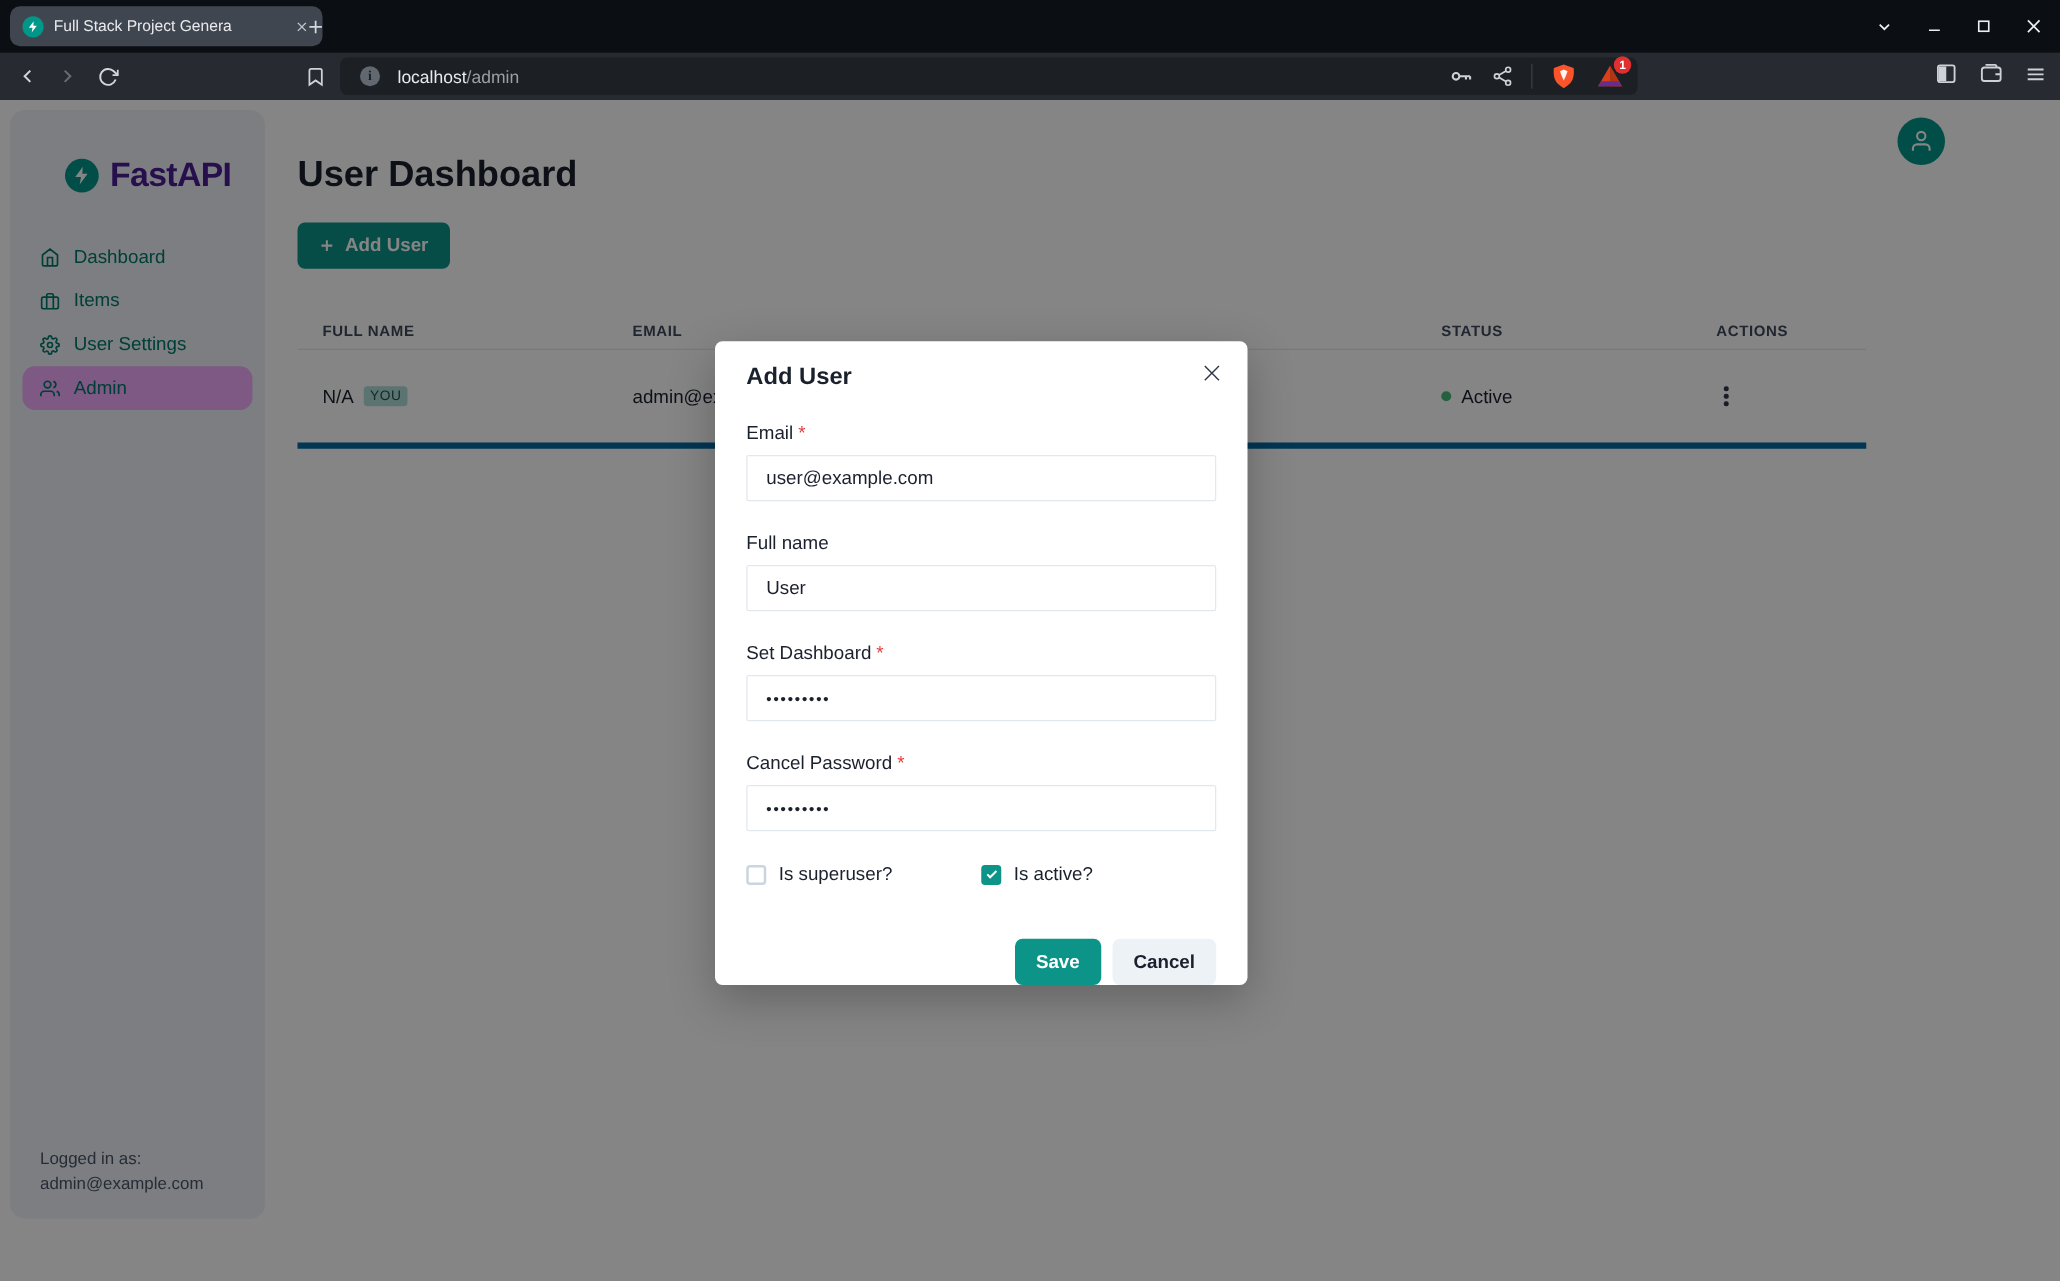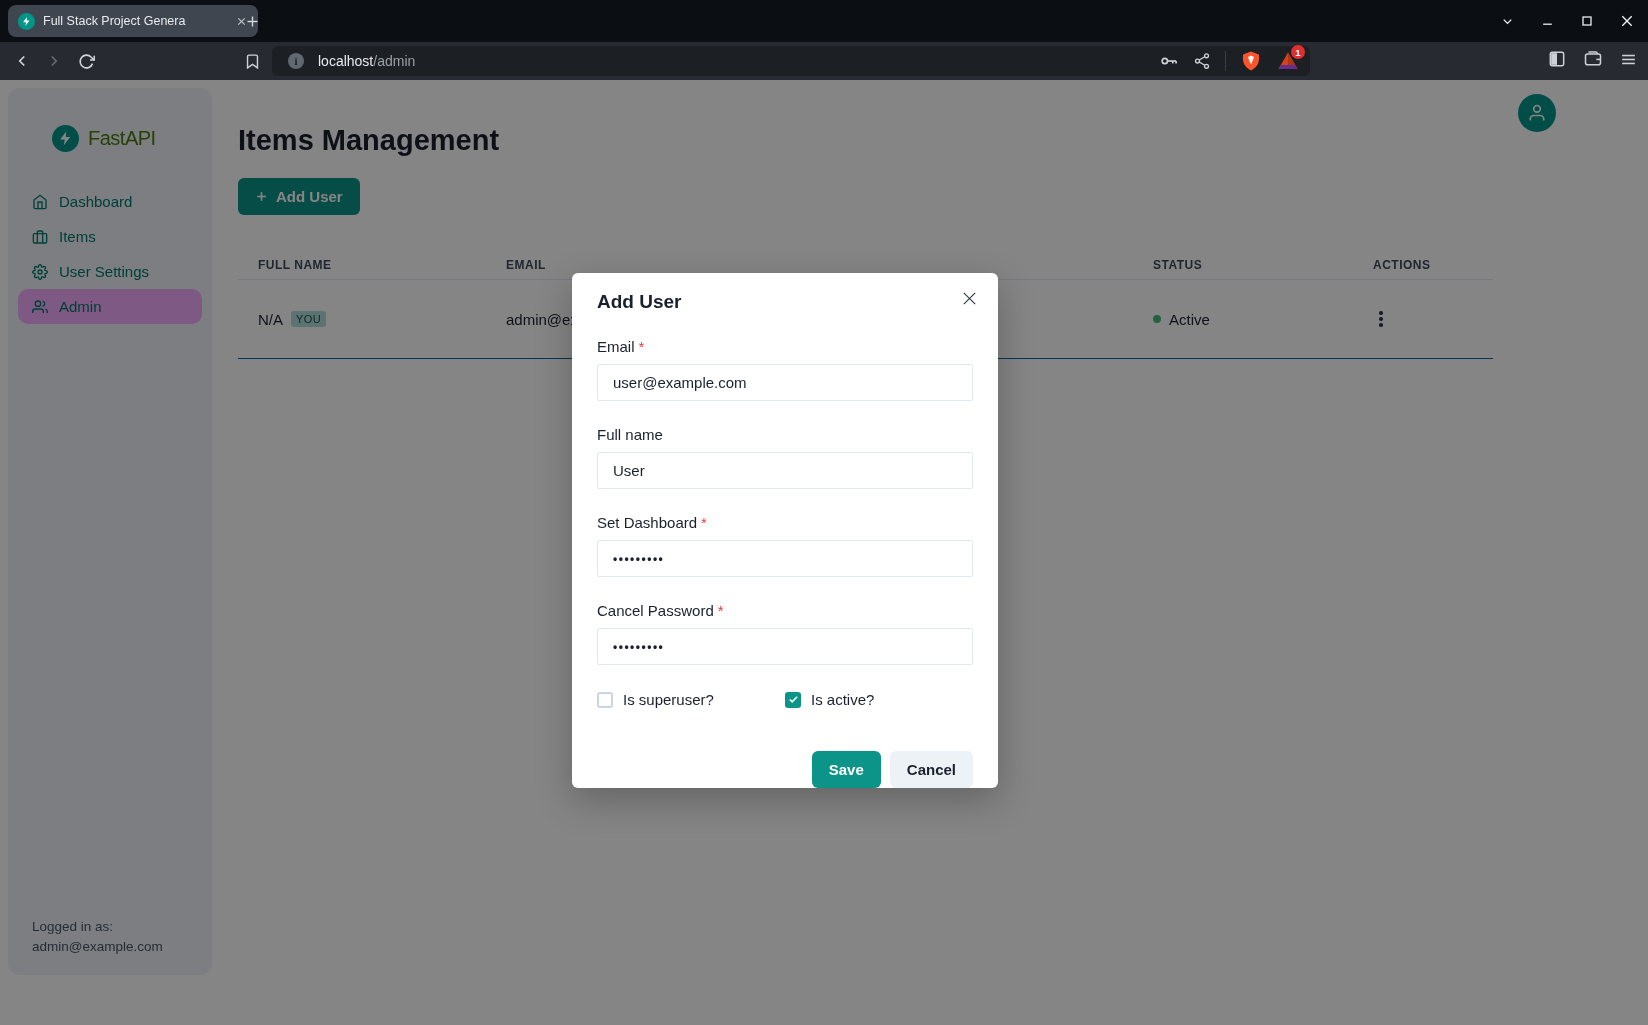--- a/index.html
+++ b/index.html
@@ -50,37 +50,37 @@
   
   .content { position:relative; width:1648px; height:945px; background:#ffffff; }
   .overlay { position:absolute; inset:0; background:rgba(0,0,0,0.48); z-index:50; }
 
   .sidebar { position:absolute; left:8px; top:8px; width:204px; height:887px; background:#EDF2F7;
              border-radius:12px; z-index:1; }
   .logo-row { display:flex; align-items:center; gap:9px; padding:37px 0 0 44px; }
   .logo-mark { width:27px; height:27px; border-radius:50%; background:#009688; display:flex;
                align-items:center; justify-content:center; }
   .logo-mark svg { width:17px; height:17px; }
-  .logo-text { color:#4d7c0f; font-size:20px; font-weight:400; letter-spacing:-0.5px; }
+  .logo-text { color:#4c1d95; font-size:27px; font-weight:700; letter-spacing:-0.5px; }
   .nav { margin-top:32px; padding:0 10px; }
   .nav-item { display:flex; align-items:center; gap:11px; padding:9px 14px; border-radius:10px;
               color:#00796B; font-size:15px; }
   .nav-item.active { background:#f0abfc; }
   .nav-item svg { width:16px; height:16px; flex:none; }
   .sb-footer { position:absolute; left:24px; bottom:18px; color:#4A5568; font-size:13.5px; line-height:20px; }
 
   .main { position:absolute; left:238px; top:0; right:0; z-index:1; }
   .page-title { margin-top:44px; font-size:29px; font-weight:700; color:#1A202C; }
   .add-user-btn { margin-top:21px; height:37px; display:inline-flex; align-items:center; gap:8px;
                   background:#0d9488; color:#fff; border:none; border-radius:6px; padding:0 17px;
                   font-size:15px; font-weight:600; font-family:inherit; }
   .tbl { margin-top:36px; width:1255px; }
   .tr { display:grid; grid-template-columns:248px 647px 220px 140px; align-items:center; }
   .tr.head { border-bottom:1px solid #E2E8F0; height:29px; }
-  .tr.row { border-bottom:1px solid #0369a1; height:79px; }
+  .tr.row { border-bottom:5px solid #0369a1; height:79px; }
   .th { font-size:12px; font-weight:700; letter-spacing:0.5px; color:#3f4a5a; padding-left:20px; text-transform:uppercase; }
   .td { font-size:15px; color:#1A202C; padding-left:20px; display:flex; align-items:center; gap:8px; }
   .you-badge { background:#AFDFD8; color:#234E52; font-size:11px; font-weight:400; letter-spacing:0.4px;
                padding:2px 5px; border-radius:3px; }
   .dot { width:8px; height:8px; border-radius:50%; background:#48BB78; }
   .kebab { display:flex; flex-direction:column; gap:2.5px; padding:4px 6px; }
   .kebab i { width:3.5px; height:3.5px; border-radius:50%; background:#2D3748; }
   .avatar { position:absolute; right:92px; top:14px; width:38px; height:38px; border-radius:50%;
             background:#009688; display:flex; align-items:center; justify-content:center; z-index:1; }
 
@@ -287,21 +287,21 @@
           <span>Admin</span>
         </div>
       </div>
       <div class="sb-footer">
         <div>Logged in as:</div>
         <div>admin@example.com</div>
       </div>
     </div>
 
     <div class="main">
-      <h1 class="page-title">Items Management</h1>
+      <h1 class="page-title">User Dashboard</h1>
       <button class="add-user-btn">
         <svg width="13" height="13" viewBox="0 0 24 24" fill="none" stroke="currentColor" stroke-width="3">
             <line x1="12" y1="4" x2="12" y2="20"></line>
             <line x1="4" y1="12" x2="20" y2="12"></line>
           </svg>
         <span>Add User</span>
       </button>
 
       <div class="tbl">
         <div class="tr head">

